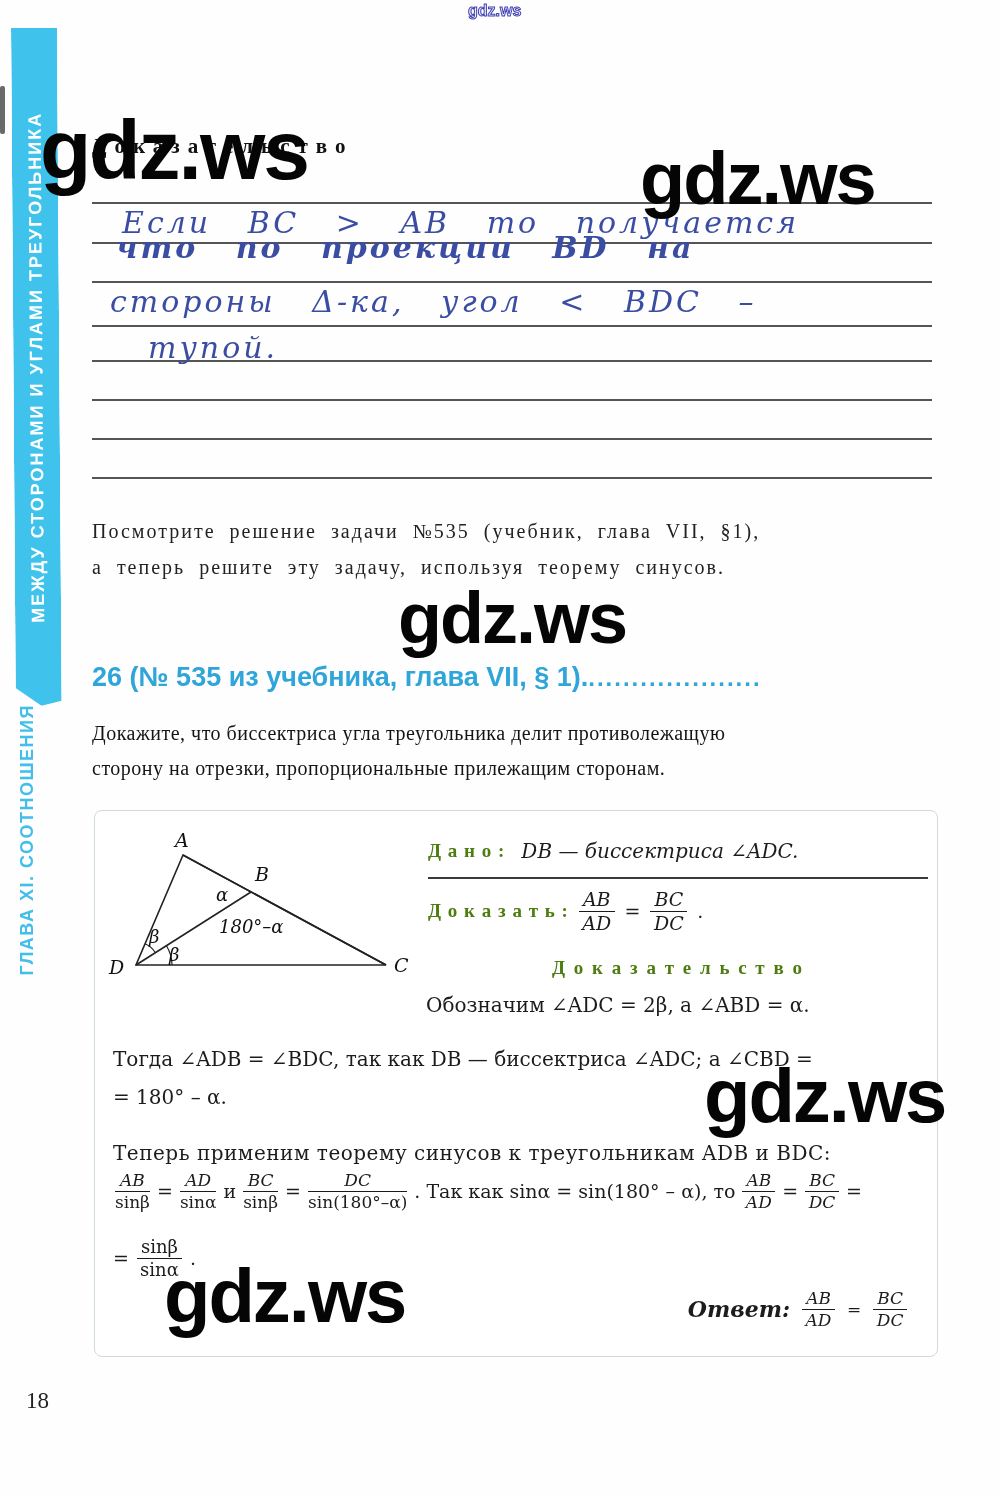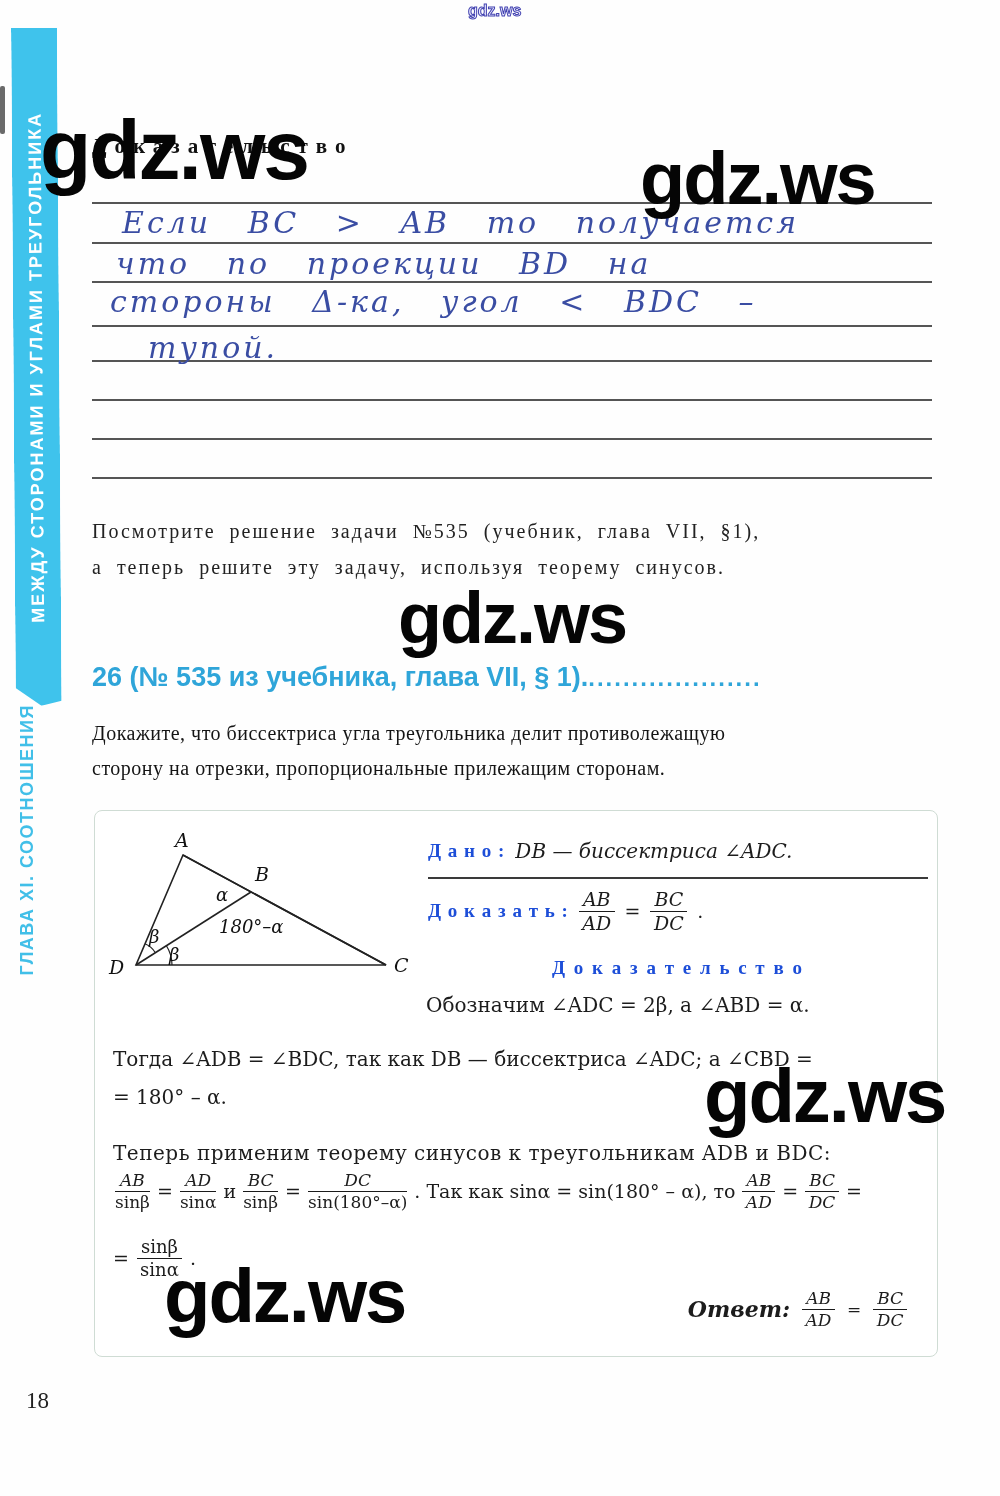--- a/index.html
+++ b/index.html
@@ -63,22 +63,22 @@
   .task-heading .dots { letter-spacing:2px; font-size:24px; }
   .problem { left:92px; width:848px; font-size:20px; letter-spacing:.5px; color:#141414; white-space:nowrap; }
 
   
   .card {
     left:94px; top:810px; width:842px; height:545px;
     background:#ffffff; border:1px solid #cfdcd4; border-radius:8px;
   }
   .card .abs { position:absolute; }
   .math { font-family:"DejaVu Serif", serif; }
-  .mi { font-style:italic; }
-  .lbl { font-weight:bold; font-size:19px; letter-spacing:1px; color:#1d4ed8; }
+  .mi { font-style:italic;margin-left:6px; }
+  .lbl { font-weight:bold; font-size:19px; letter-spacing:1px; color:#4d7c0f; }
   .card-rule { background:#3a3a3a; height:1.5px; }
 
   .frac { display:inline-block; vertical-align:middle; text-align:center;
           font-family:"DejaVu Serif", serif; line-height:1.1; margin:0 2px; }
   .frac .num { display:block; border-bottom:1.6px solid #1a1a1a; padding:0 4px 1px; font-style:italic; }
   .frac .den { display:block; padding-top:1px; font-style:italic; }
   .frac.sin .den, .frac.sin .num.roman { font-style:normal; }
   .frac.sin .num { font-style:normal; }
 
   .flexrow { display:flex; align-items:center; white-space:nowrap; }
@@ -109,21 +109,21 @@
 <div class="abs rule-line" style="top:202px;"></div>
 <div class="abs rule-line" style="top:242px;"></div>
 <div class="abs rule-line" style="top:281px;"></div>
 <div class="abs rule-line" style="top:325px;"></div>
 <div class="abs rule-line" style="top:360px;"></div>
 <div class="abs rule-line" style="top:399px;"></div>
 <div class="abs rule-line" style="top:438px;"></div>
 <div class="abs rule-line" style="top:477px;"></div>
 
 <div class="abs hand" style="left:122px; top:205px;">Если  BC &gt; AB  то  получается</div>
-<div class="abs hand" style="left:116px; top:246px;">что  по  проекции  BD  на</div>
+<div class="abs hand" style="left:116px; top:230px;font-weight:bold;">что  по  проекции  BD  на</div>
 <div class="abs hand" style="left:110px; top:284px;">стороны  Δ-ка,  угол  &lt; BDC –</div>
 <div class="abs hand" style="left:148px; top:330px;">тупой.</div>
 
 <div class="abs instr" style="top:520px;">Посмотрите решение задачи №535 (учебник, глава VII, §1),</div>
 <div class="abs instr" style="top:556px;">а теперь решите эту задачу, используя теорему синусов.</div>
 
 <div class="abs task-heading">
   <span>26 (№ 535 из учебника, глава VII, § 1).</span><span class="dots">....................</span>
 </div>
 

